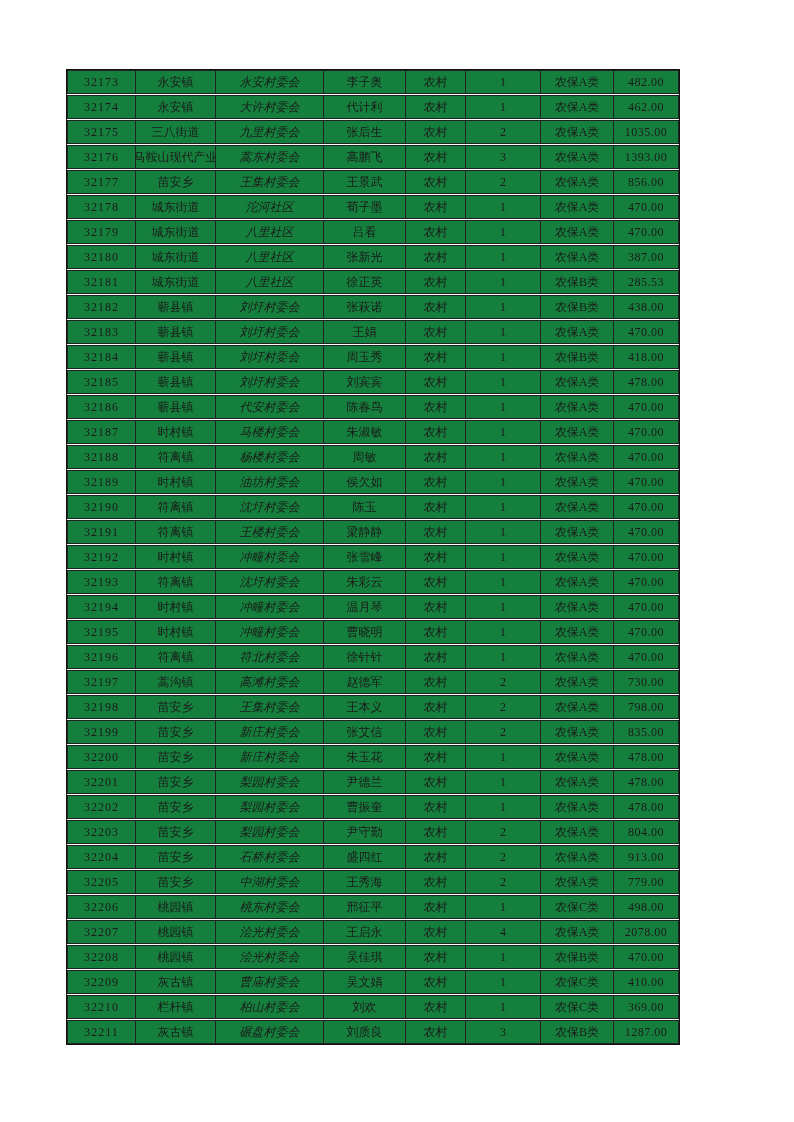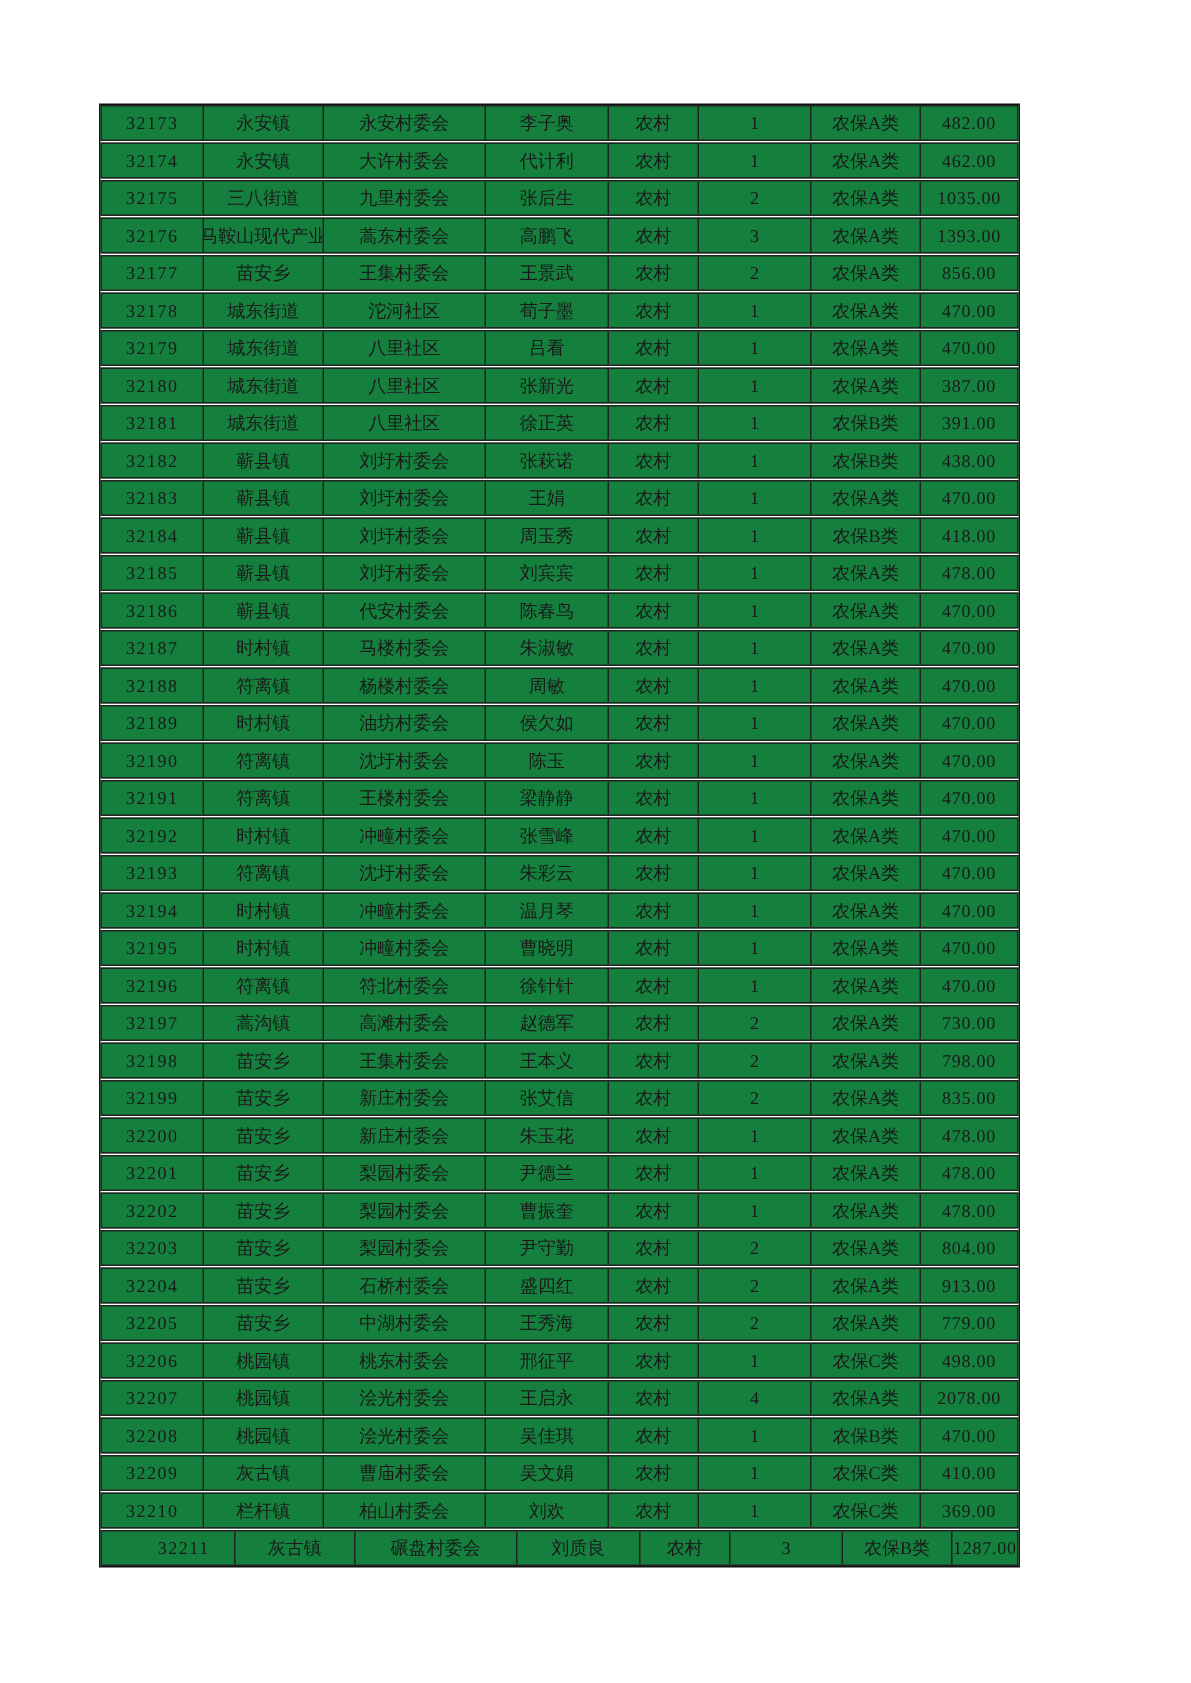--- a/index.html
+++ b/index.html
@@ -25,38 +25,38 @@
     padding: 0;
   }
   .row {
     display: flex;
     height: 24px;
     box-sizing: border-box;
     border: 1px solid #222222;
     margin-bottom: 1px;
     background: #15803d;
   }
-  .row:last-child { margin-bottom: 0; padding-left: 21px; }
+  .row:last-child { margin-bottom: 0; }
   .cell {
     box-sizing: border-box;
     height: 100%;
     display: flex;
     align-items: center;
     justify-content: center;
     border-right: 1px solid #222222;
     font-size: 12px;
     line-height: 1;
     white-space: nowrap;
     overflow: hidden;
     color: #1a1a1a;
   }
   .cell:last-child { border-right: none; font-family: Liberation Serif, serif; }
   .c-id       { width: 68px;  letter-spacing: 1px; }
   .c-town     { width: 80px; }
-  .c-village  { width: 108px; }
+  .c-village  { width: 108px; font-style: italic; }
   .c-name     { width: 82px; }
   .c-residence{ width: 60px; text-align: right; }
   .c-count    { width: 75px; }
   .c-category { width: 73px; }
   .c-amount   { flex: 1; letter-spacing: 0.5px; }
 </style>
 </head>
 <body>
 
 <div class="page">
@@ -142,21 +142,21 @@
         <div class="cell c-amount">387.00</div>
       </div>
       <div class="row">
         <div class="cell c-id">32181</div>
         <div class="cell c-town">城东街道</div>
         <div class="cell c-village">八里社区</div>
         <div class="cell c-name">徐正英</div>
         <div class="cell c-residence">农村</div>
         <div class="cell c-count">1</div>
         <div class="cell c-category">农保B类</div>
-        <div class="cell c-amount">391.00</div>
+        <div class="cell c-amount">285.53</div>
       </div>
       <div class="row">
         <div class="cell c-id">32182</div>
         <div class="cell c-town">蕲县镇</div>
         <div class="cell c-village">刘圩村委会</div>
         <div class="cell c-name">张萩诺</div>
         <div class="cell c-residence">农村</div>
         <div class="cell c-count">1</div>
         <div class="cell c-category">农保B类</div>
         <div class="cell c-amount">438.00</div>

